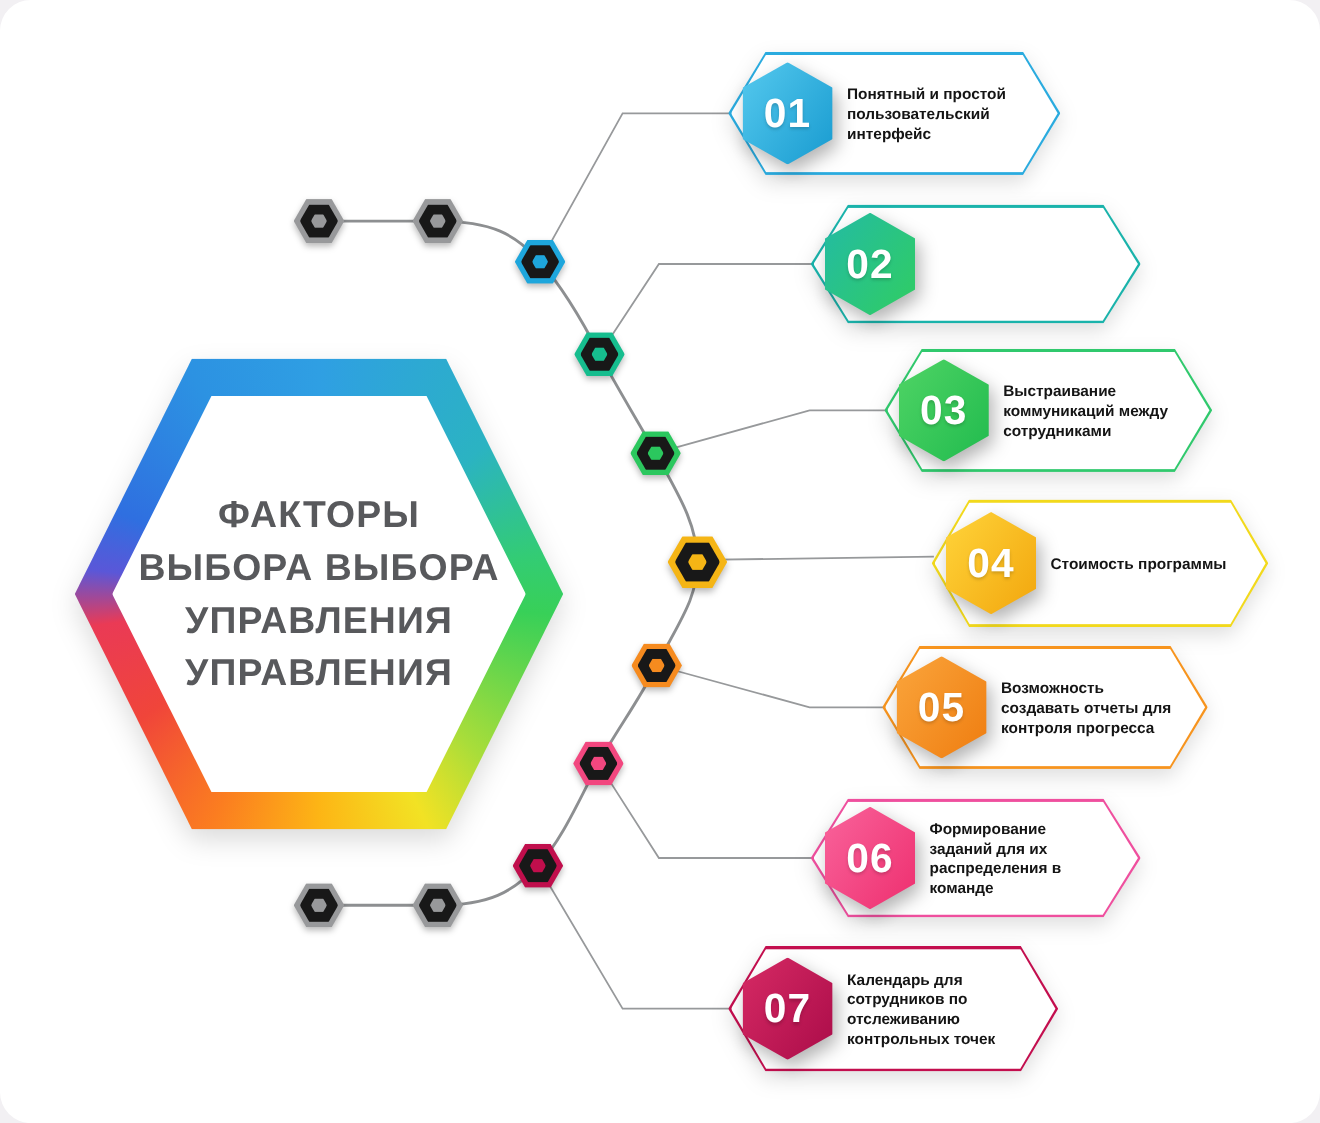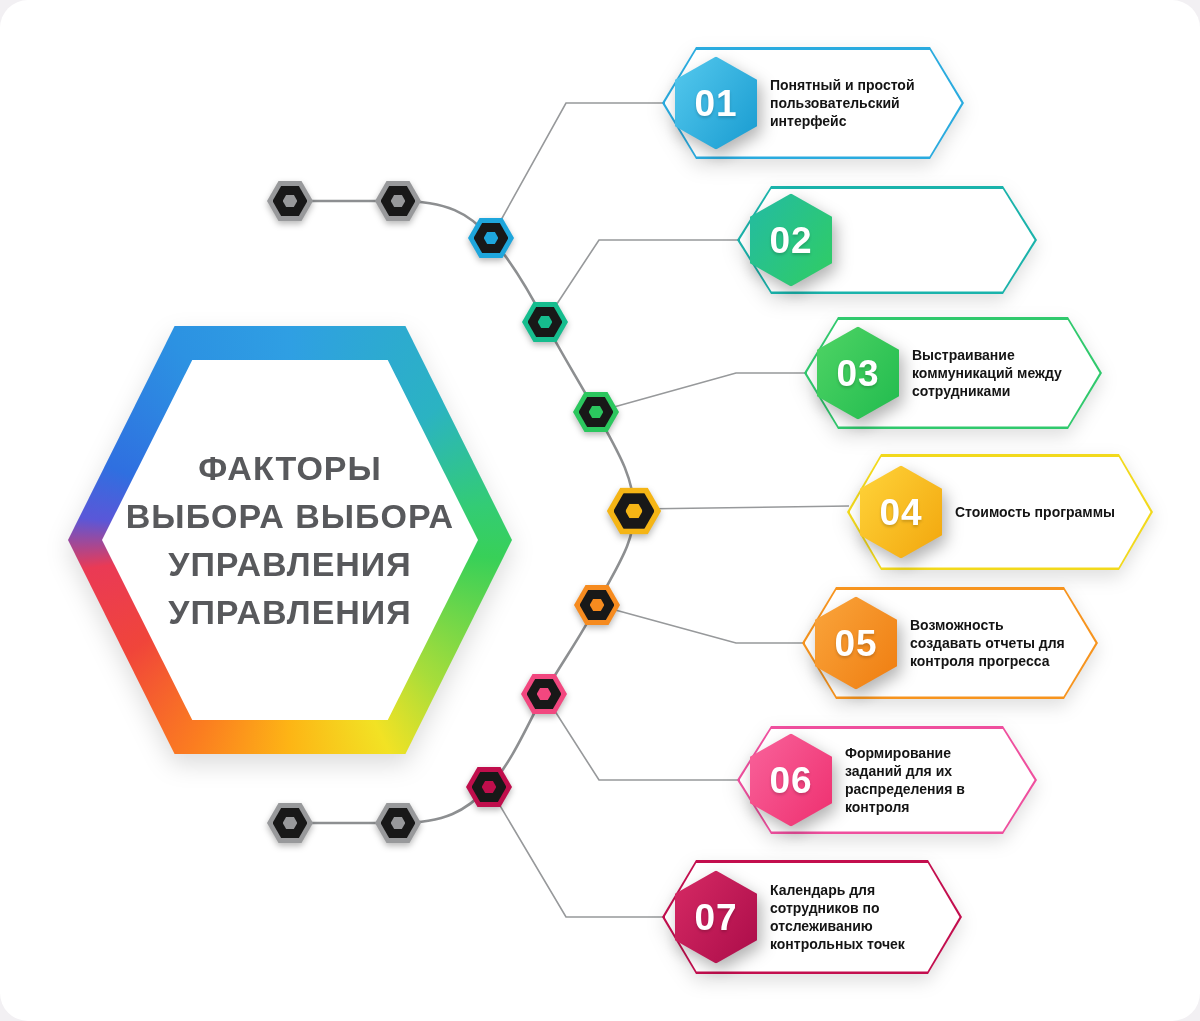--- a/index.html
+++ b/index.html
@@ -213,21 +213,21 @@
 
   <div class="badge b5" style="--bc: #ef4f9e; --c1: #f9639b; --c2: #ee2f6f; --nut: #f2477f;">
     <div class="shape"></div>
     <div class="shape-in"></div>
     <div class="content">
       <div class="numwrap">
           <div class="numhex">
             <span>06</span>
           </div>
         </div>
-      <div class="btext">Формирование заданий для их распределения в контроля</div>
+      <div class="btext">Формирование заданий для их распределения в команде</div>
     </div>
   </div>
 
   <div class="badge b6" style="--bc: #c30e4e; --c1: #d62a64; --c2: #ab0c49; --nut: #c00e4c;">
     <div class="shape"></div>
     <div class="shape-in"></div>
     <div class="content">
       <div class="numwrap">
           <div class="numhex">
             <span>07</span>

